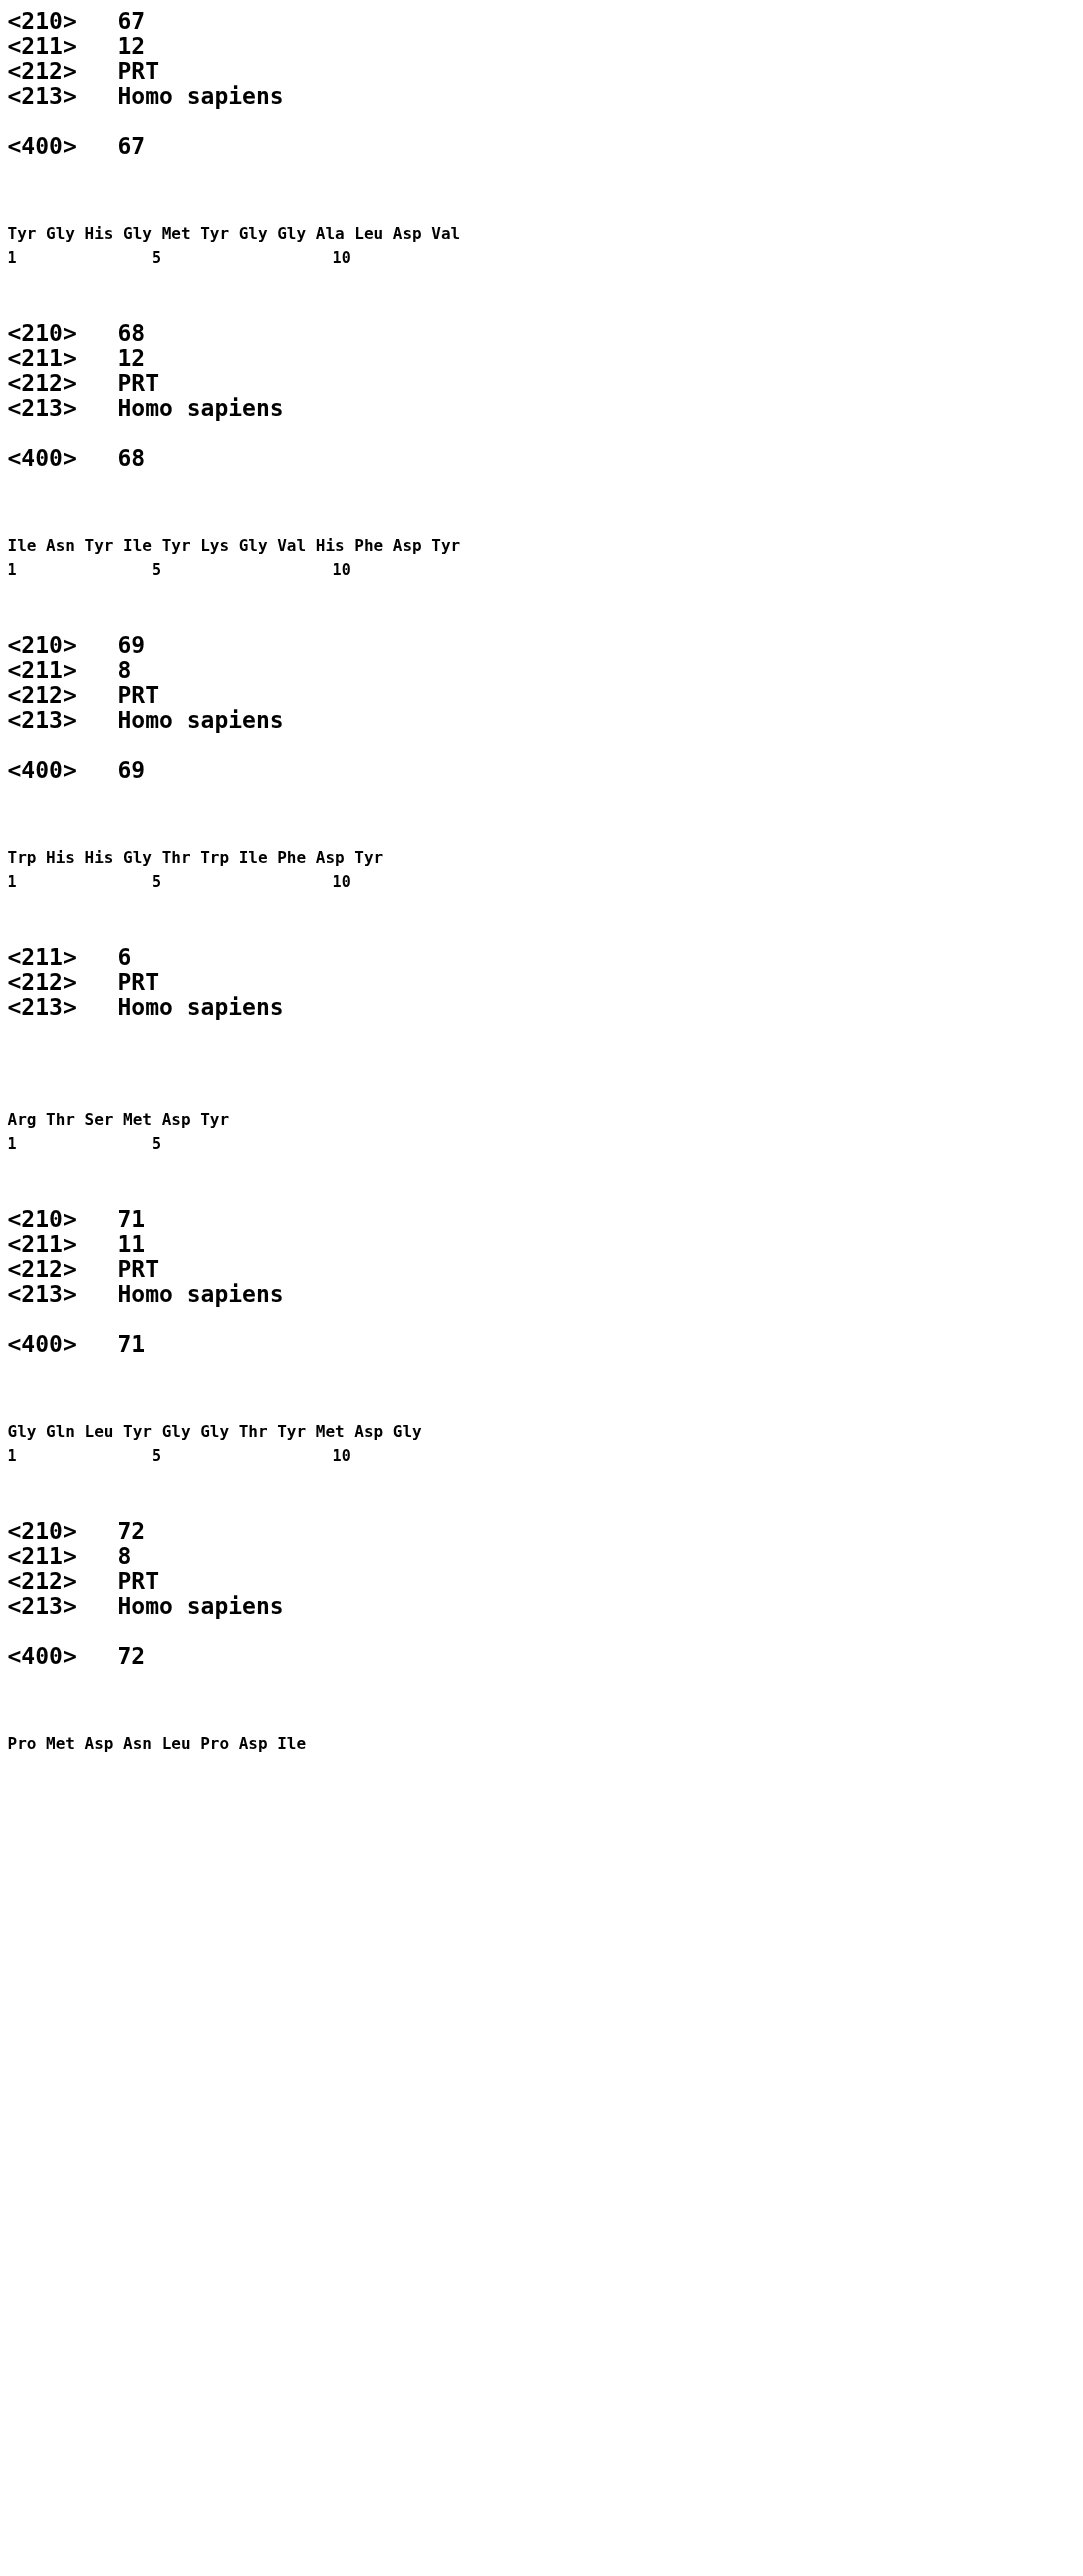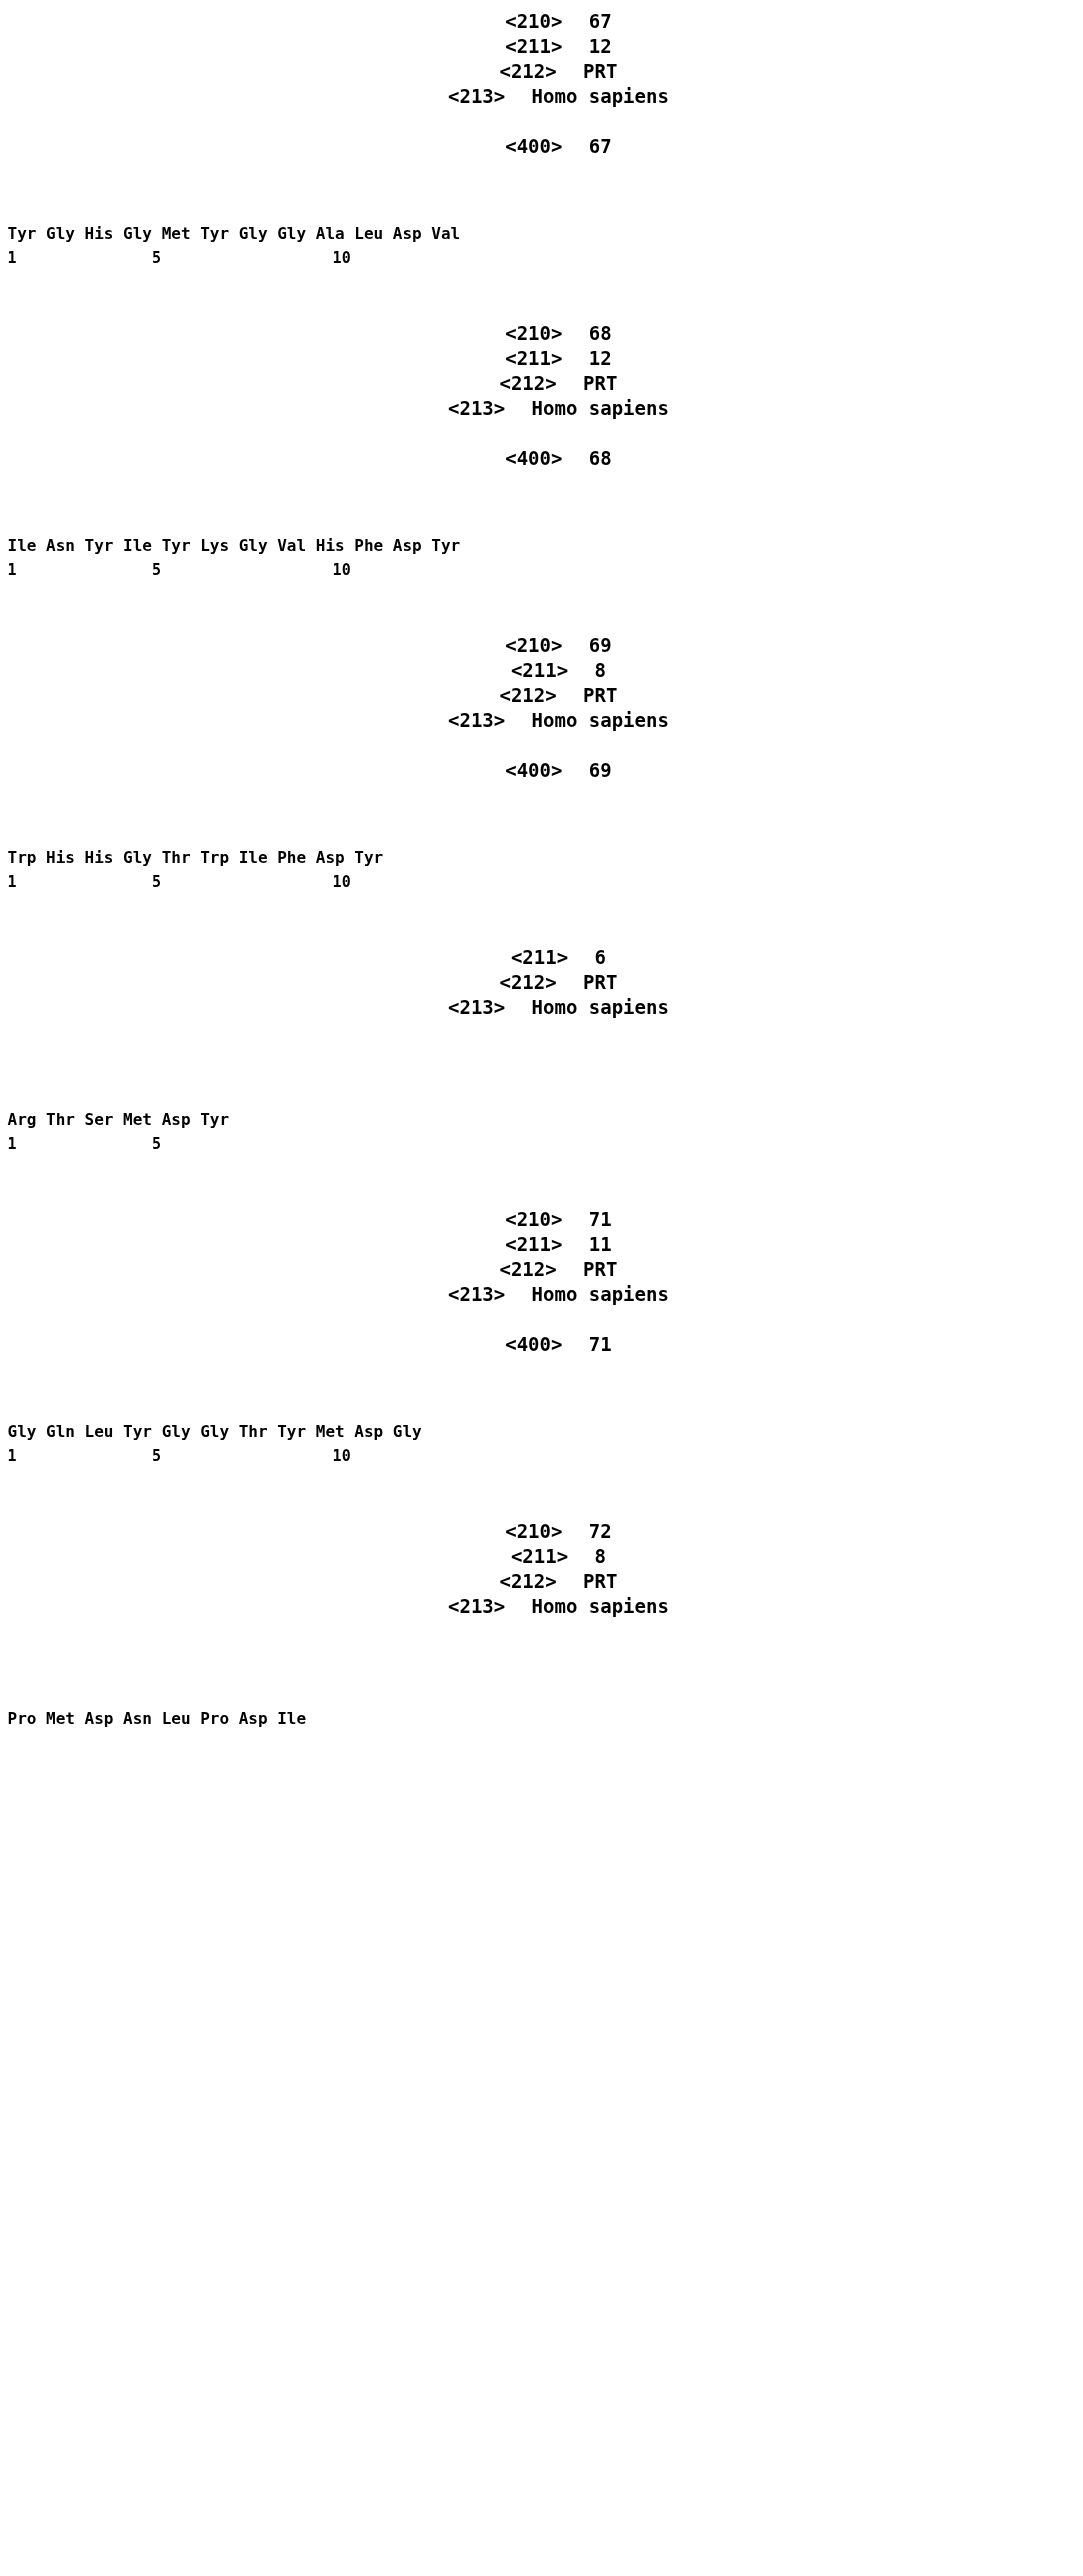--- a/index.html
+++ b/index.html
@@ -16,26 +16,25 @@
     width: 1083px;
     min-height: 2576px;
     box-sizing: border-box;
     padding: 9.4px 0 0 7.5px;
     position: relative;
   }
   .entry {
     margin: 0;
   }
   .hdr-line {
-    font-size: 19px;
+    font-size: 23px;
     line-height: 25px;
     font-weight: bold;
     letter-spacing: 0px;
     white-space: pre;
-    text-align: center;
   }
   .hdr-tag {
     display: inline-block;
     width: 110px;
   }
   .blank {
     height: 25px;
     line-height: 25px;
     font-size: 19.7px;
   }
@@ -133,19 +132,20 @@
   </div>
 
   <div class="gap-entry">&nbsp;</div>
 
   <div class="entry">
     <div class="hdr-line"><span class="hdr-tag">&lt;210&gt;</span><span>72</span></div>
     <div class="hdr-line"><span class="hdr-tag">&lt;211&gt;</span><span>8</span></div>
     <div class="hdr-line"><span class="hdr-tag">&lt;212&gt;</span><span>PRT</span></div>
     <div class="hdr-line"><span class="hdr-tag">&lt;213&gt;</span><span>Homo sapiens</span></div>
     <div class="blank">&nbsp;</div>
+    <div class="hdr-line"><span class="hdr-tag">&lt;400&gt;</span><span>72</span></div>
     <div class="blank">&nbsp;</div>
     <div class="blank">&nbsp;</div>
     <div class="seq-line">Pro Met Asp Asn Leu Pro Asp Ile</div>
   </div>
 
 </div>
 
 
 </body></html>

